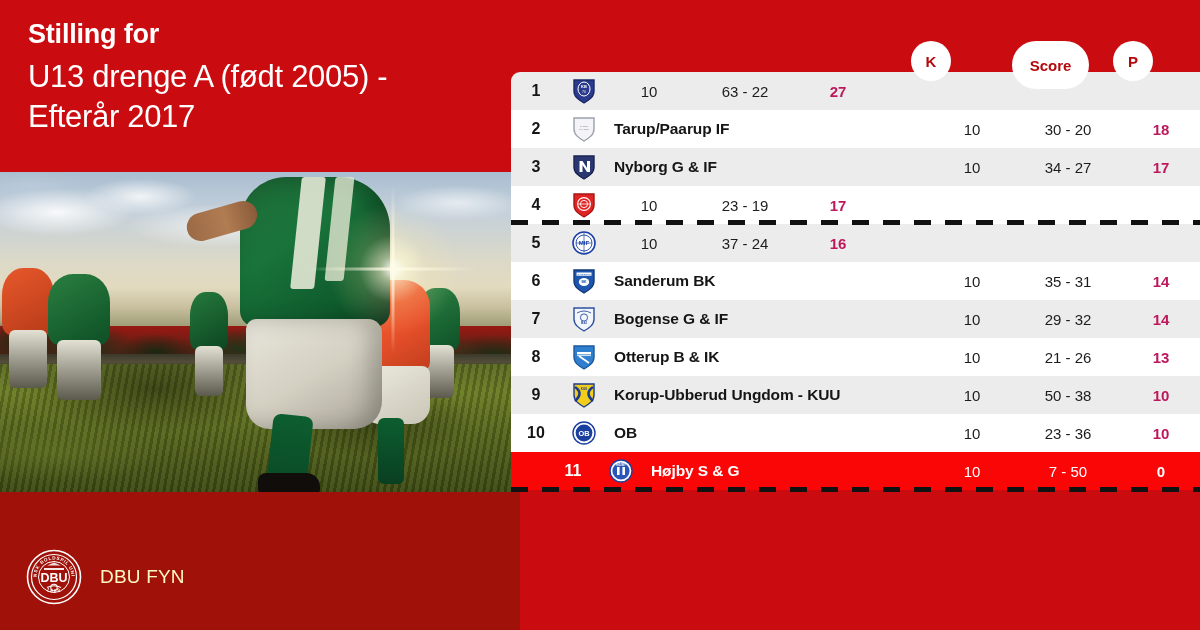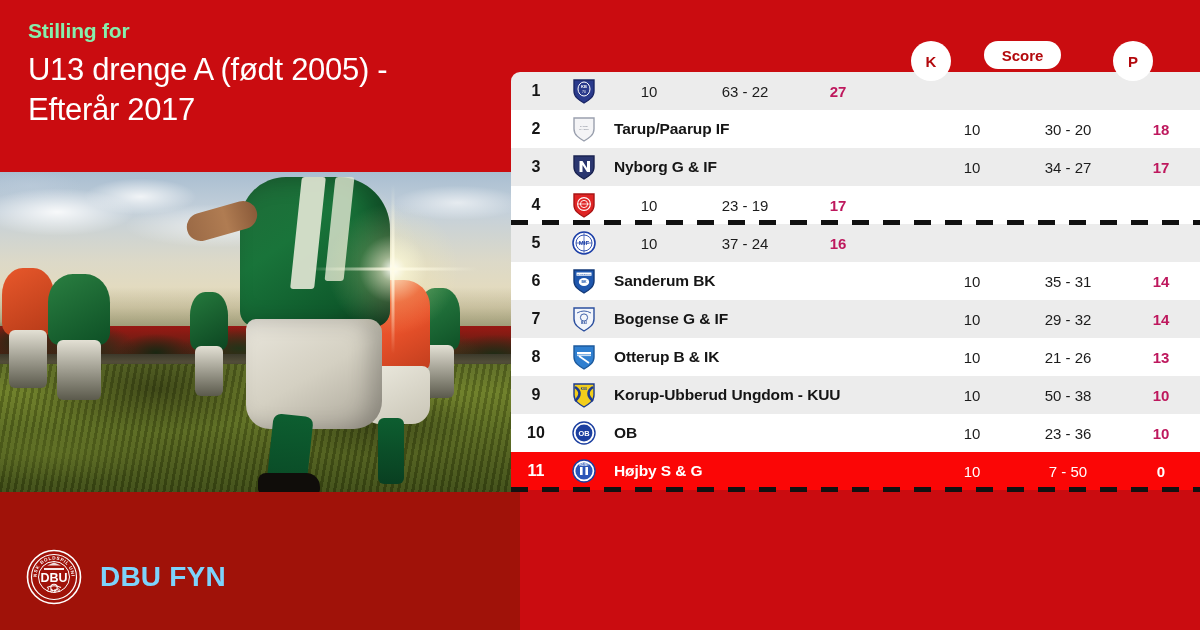--- a/index.html
+++ b/index.html
@@ -20,23 +20,23 @@
 
   
   .header-block {
     position: absolute;
     left: 28px;
     top: 18px;
     width: 470px;
     z-index: 6;
   }
   .kicker {
-    font-size: 21px;
+    font-size: 27px;
     font-weight: bold;
-    color: #86efac;
+    color: #ffffff;
     letter-spacing: -0.2px;
     line-height: 1.2;
   }
   .headline {
     margin-top: 7px;
     font-size: 31px;
     font-weight: normal;
     color: #ffffff;
     line-height: 1.28;
     letter-spacing: -0.3px;
@@ -195,38 +195,38 @@
 
   
   .brand {
     position: absolute; left: 26px; top: 549px;
     display: flex; align-items: center; gap: 18px;
     z-index: 7;
   }
   .dbu-mark { position: relative; width: 56px; height: 56px; }
   .dbu-mark svg { display: block; }
   .brand-name {
-    font-size: 28px; font-weight: bold; color: #7dd3fc; letter-spacing: 0.2px;
+    font-size: 19px; font-weight: normal; color: #fef9c3; letter-spacing: 0.2px;
   }
 
   
   .table-wrap {
     position: absolute; left: 511px; top: 72px; width: 689px;
     z-index: 5;
     border-top-left-radius: 9px;
     overflow: hidden;
   }
   .row {
     position: relative;
     display: flex; align-items: center;
     height: 38px;
     background: #ffffff;
   }
   .row.alt { background: #ececec; }
-  .row.hl  { background: #fb0606; }
+  .row.hl  { background: #fb0606; padding-left: 37px; }
 
   .c-pos {
     width: 50px; text-align: center;
     font-size: 16px; font-weight: bold; color: #151515;
     flex: 0 0 50px;
   }
   .c-logo {
     width: 46px; flex: 0 0 46px;
     display: flex; align-items: center; justify-content: center;
   }
@@ -264,21 +264,21 @@
 
   
   .pill {
     position: absolute; z-index: 9;
     background: #ffffff; color: #b3090d;
     font-weight: bold; font-size: 15px;
     display: flex; align-items: center; justify-content: center;
     border-radius: 999px;
   }
   .pill-k     { left: 911px;  top: 41px; width: 40px; height: 40px; }
-  .pill-score { left: 984px; top: 41px; width: 77px; height: 28px; font-size: 15px; }
+  .pill-score { left: 1012px; top: 41px; width: 77px; height: 48px; font-size: 15px; }
   .pill-p     { left: 1113px; top: 41px; width: 40px; height: 40px; }
 </style>
 </head>
 <body>
 
 <div id="canvas">
 
   <div class="header-block">
     <div class="kicker">Stilling for</div>
     <div class="headline">

